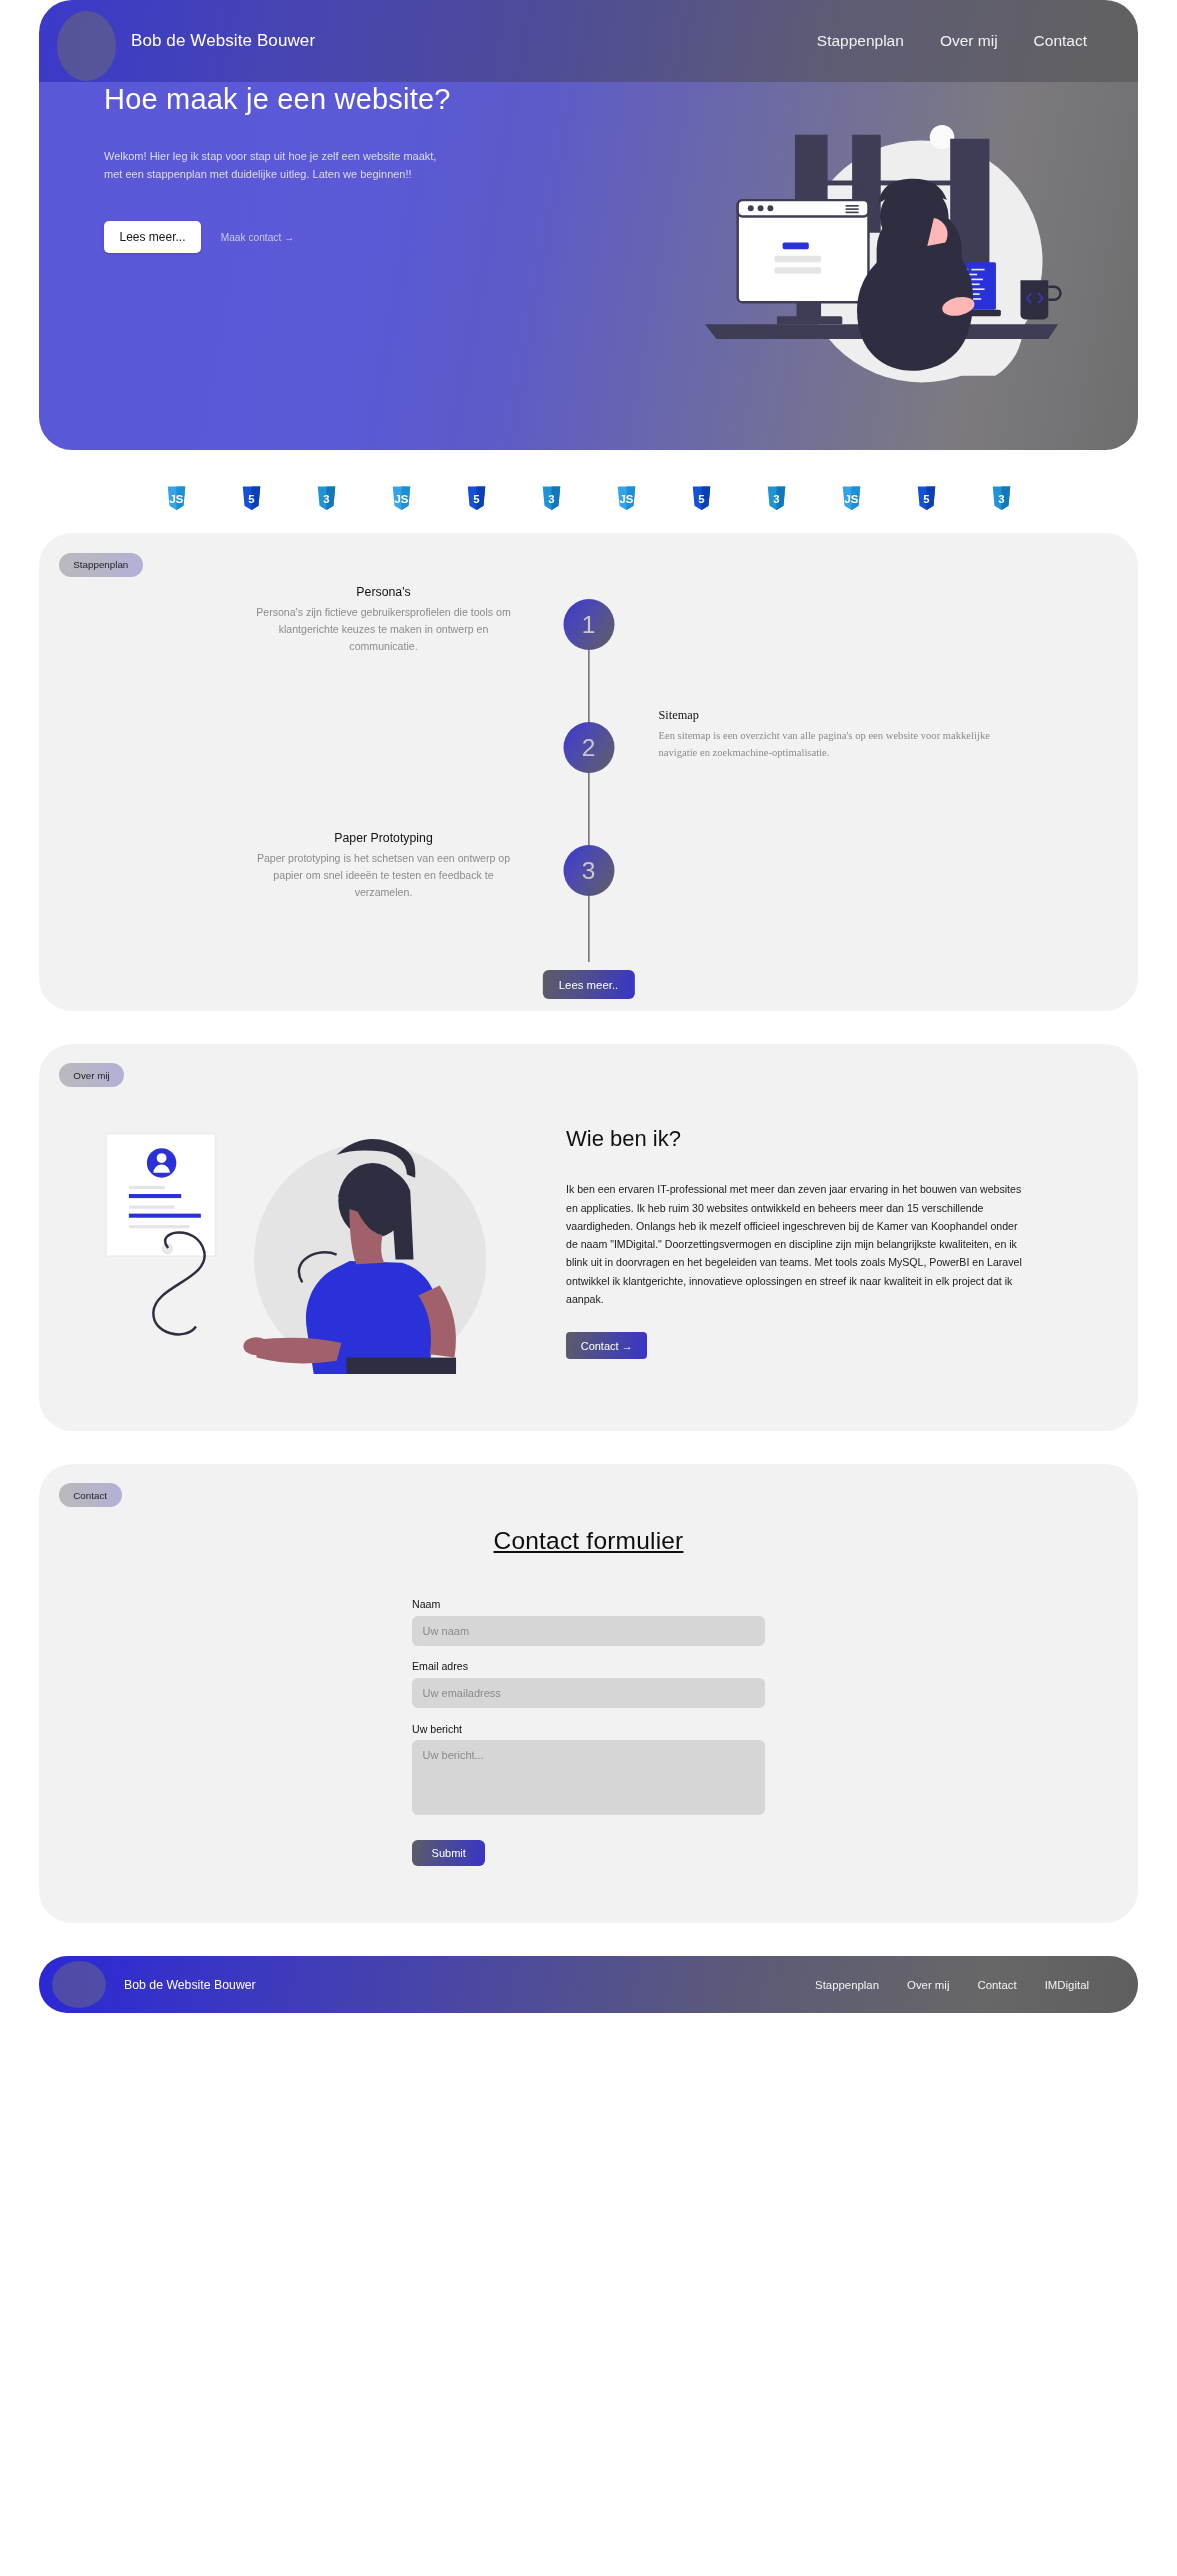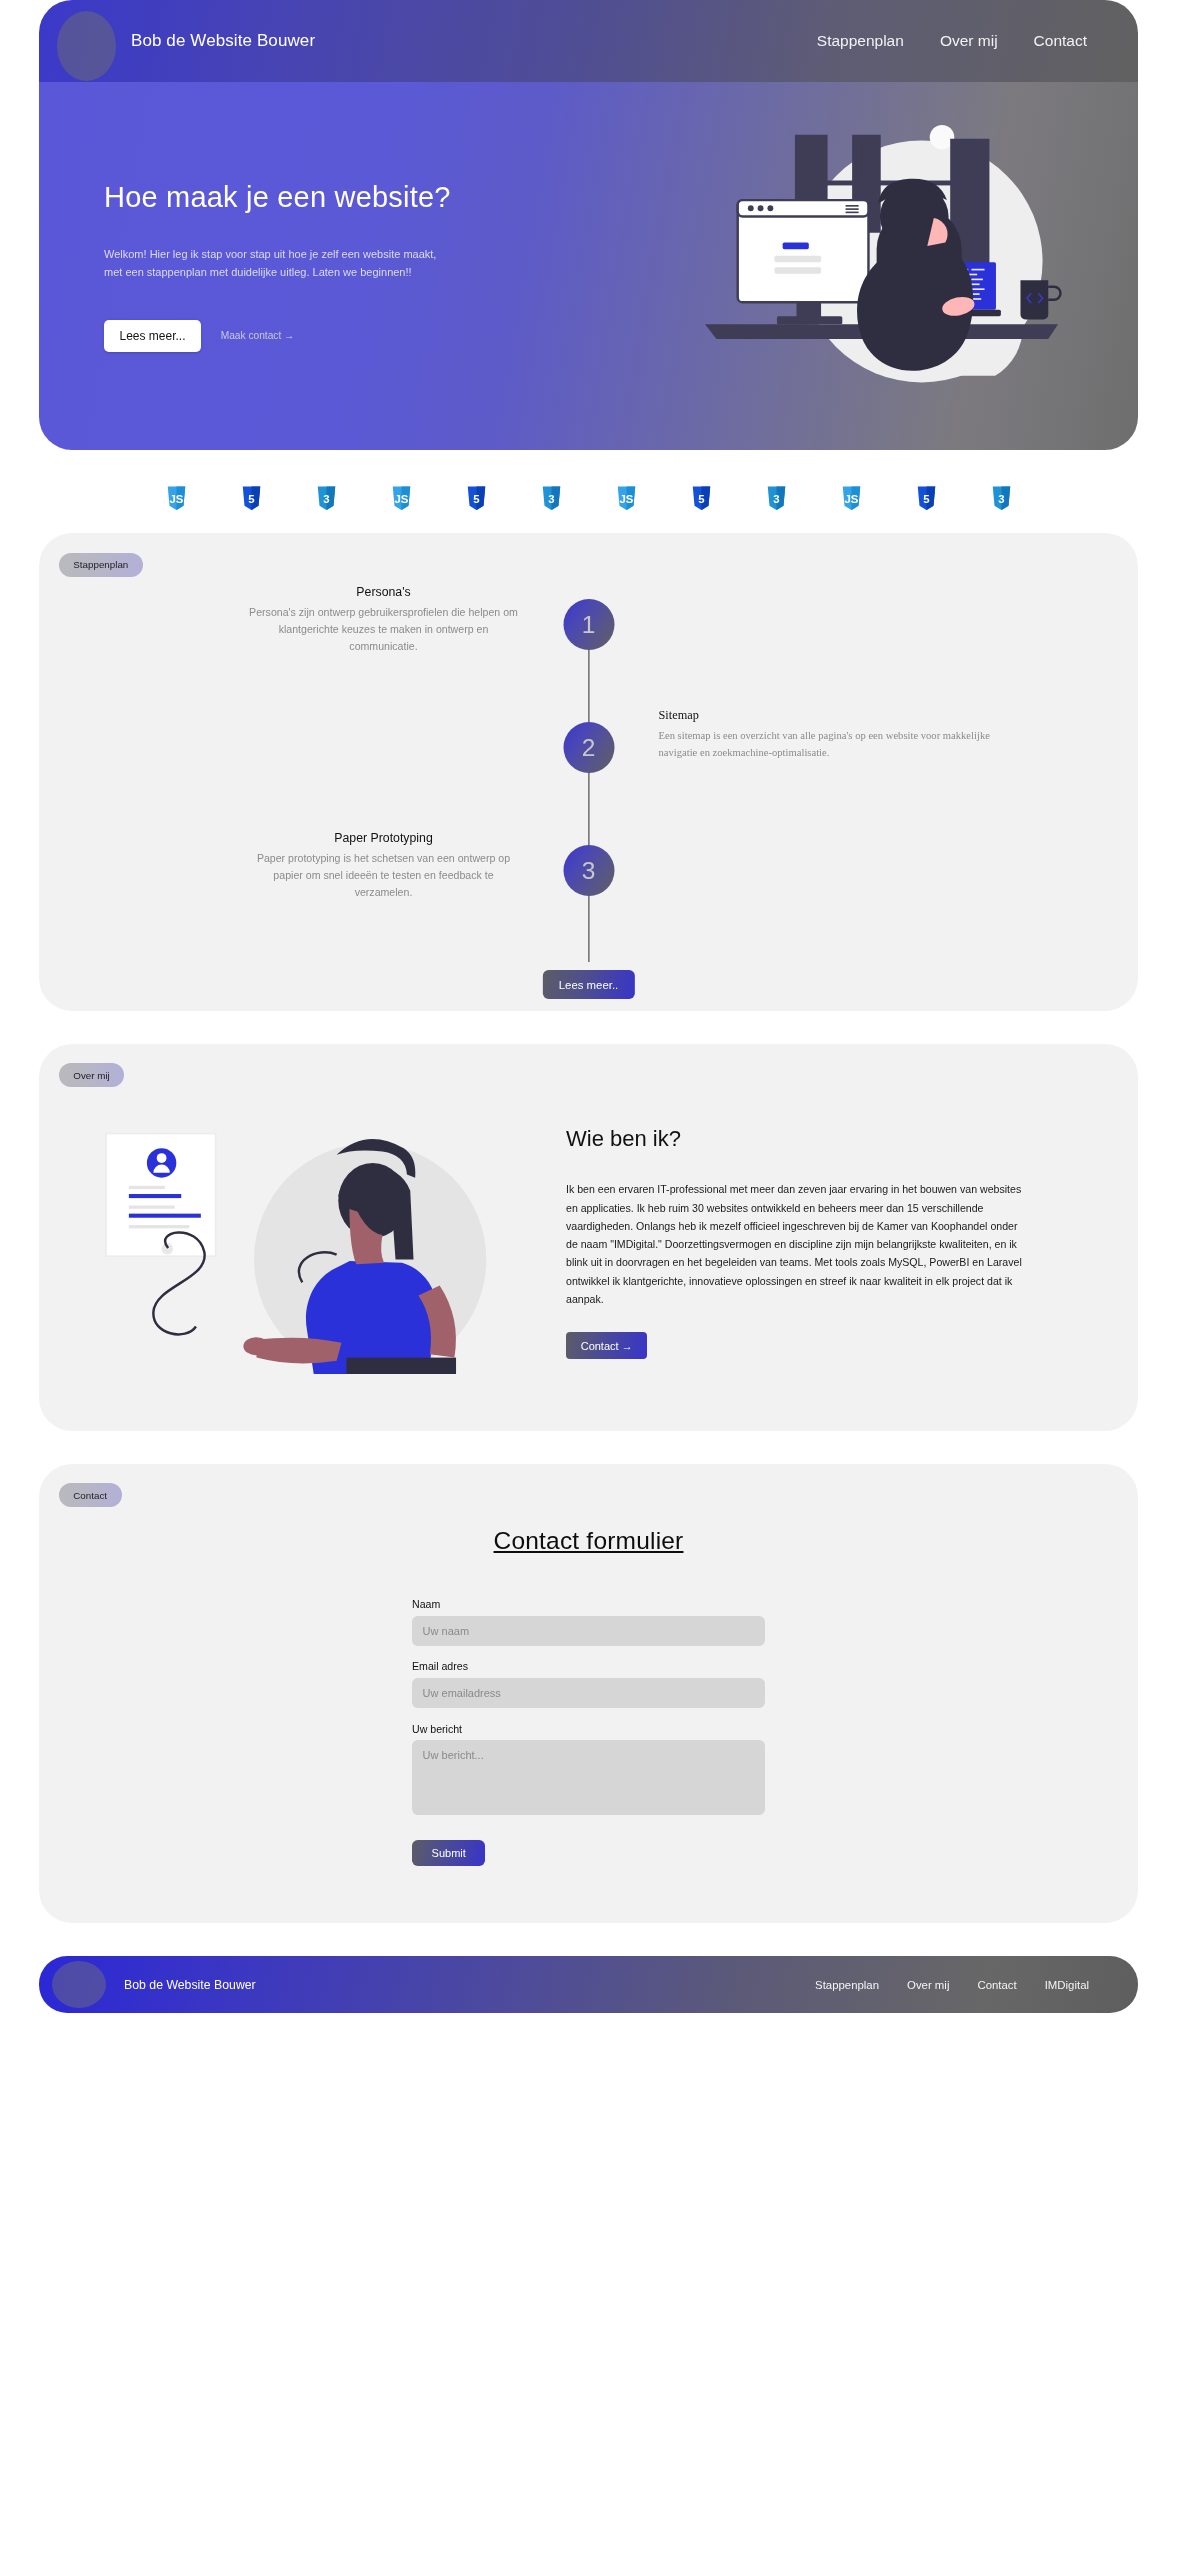--- a/index.html
+++ b/index.html
@@ -48,21 +48,21 @@
 
   
   .hero-wrap { padding: 0 39px; }
   .hero {
     position: relative;
     height: 368px;
     border-radius: 0 0 33px 33px;
     background: linear-gradient(100deg, #5a58d8 0%, #5b59d6 30%, #5d5bc8 44%, #6f6d9e 66%, #7c7a7f 84%, #6e6e6e 100%);
     overflow: hidden;
     display: flex;
-    align-items: center;
+    align-items: flex-start;
   }
   .hero-copy { position: relative; z-index: 3; padding-left: 65px; width: 458px; }
   .hero-title {
     color: #ffffff;
     font-size: 29px;
     font-weight: 400;
     line-height: 1.2;
     letter-spacing: 0.2px;
   }
   .hero-sub {
@@ -410,21 +410,21 @@
 
 <section class="section-card">
   <span class="pill">Stappenplan</span>
   <div class="timeline">
     <div class="tl-line"></div>
 
     <div class="tl-row">
       <div class="tl-half left">
         <div class="tl-inner">
           <div class="tl-title">Persona's</div>
-          <div class="tl-text">Persona's zijn ontwerp gebruikersprofielen die helpen om klantgerichte keuzes te maken in ontwerp en communicatie.</div>
+          <div class="tl-text">Persona's zijn fictieve gebruikersprofielen die tools om klantgerichte keuzes te maken in ontwerp en communicatie.</div>
         </div>
       </div>
       <div class="tl-half right"></div>
       <div class="tl-node">1</div>
     </div>
 
     <div class="tl-row">
       <div class="tl-half left"></div>
       <div class="tl-half right">
         <div class="tl-inner">

